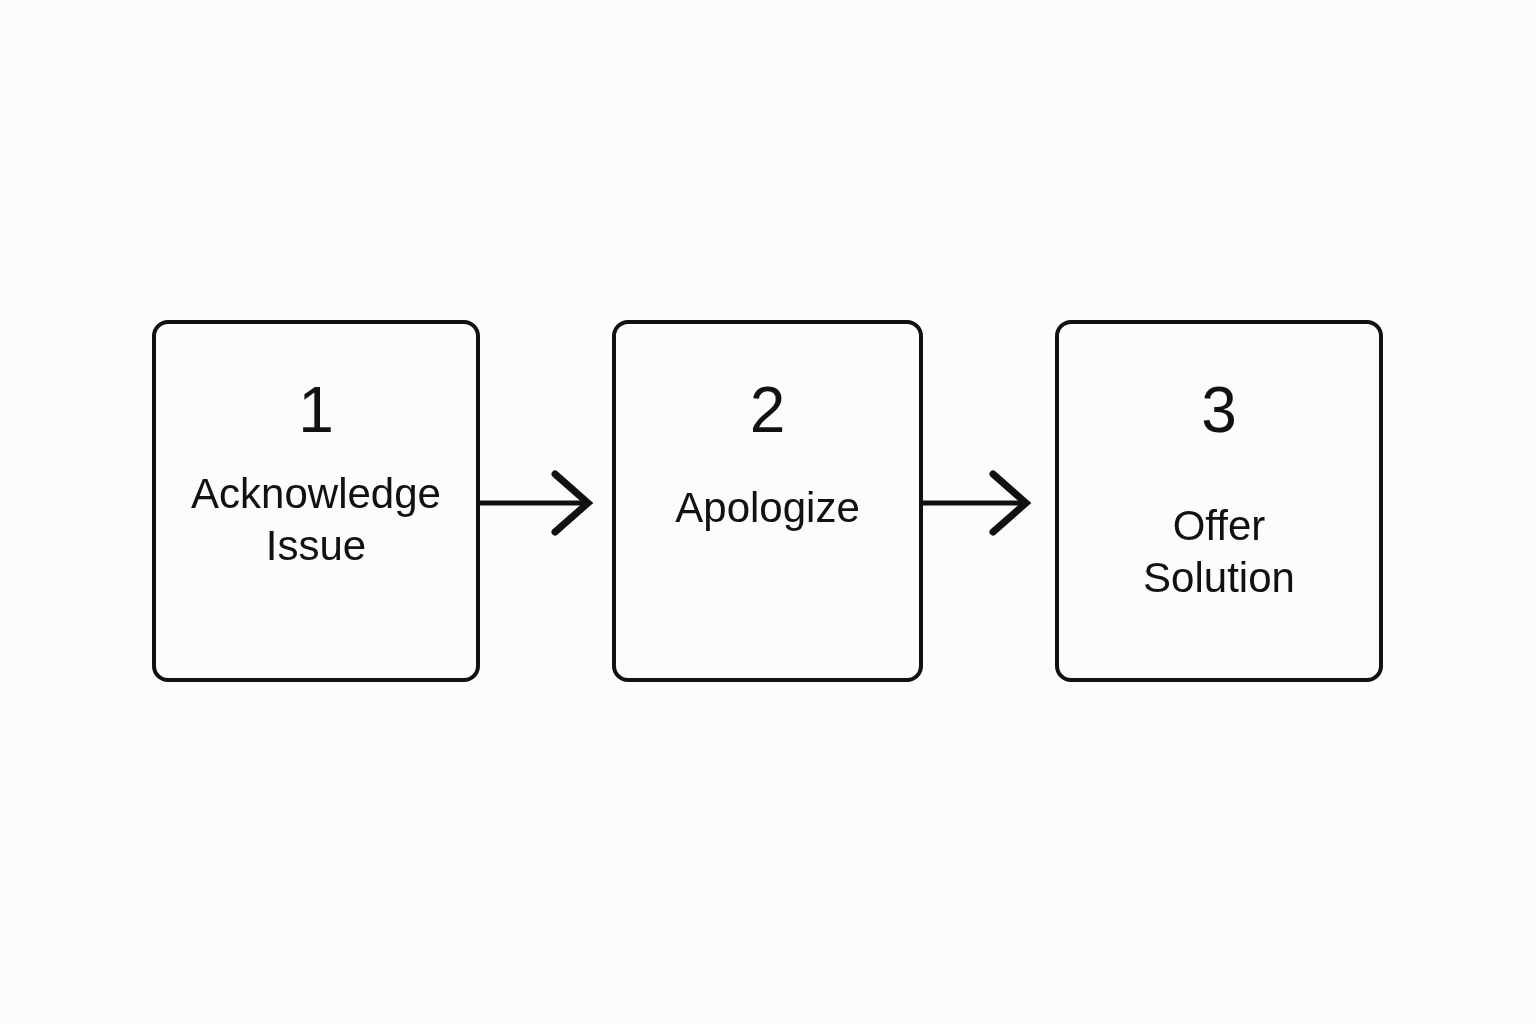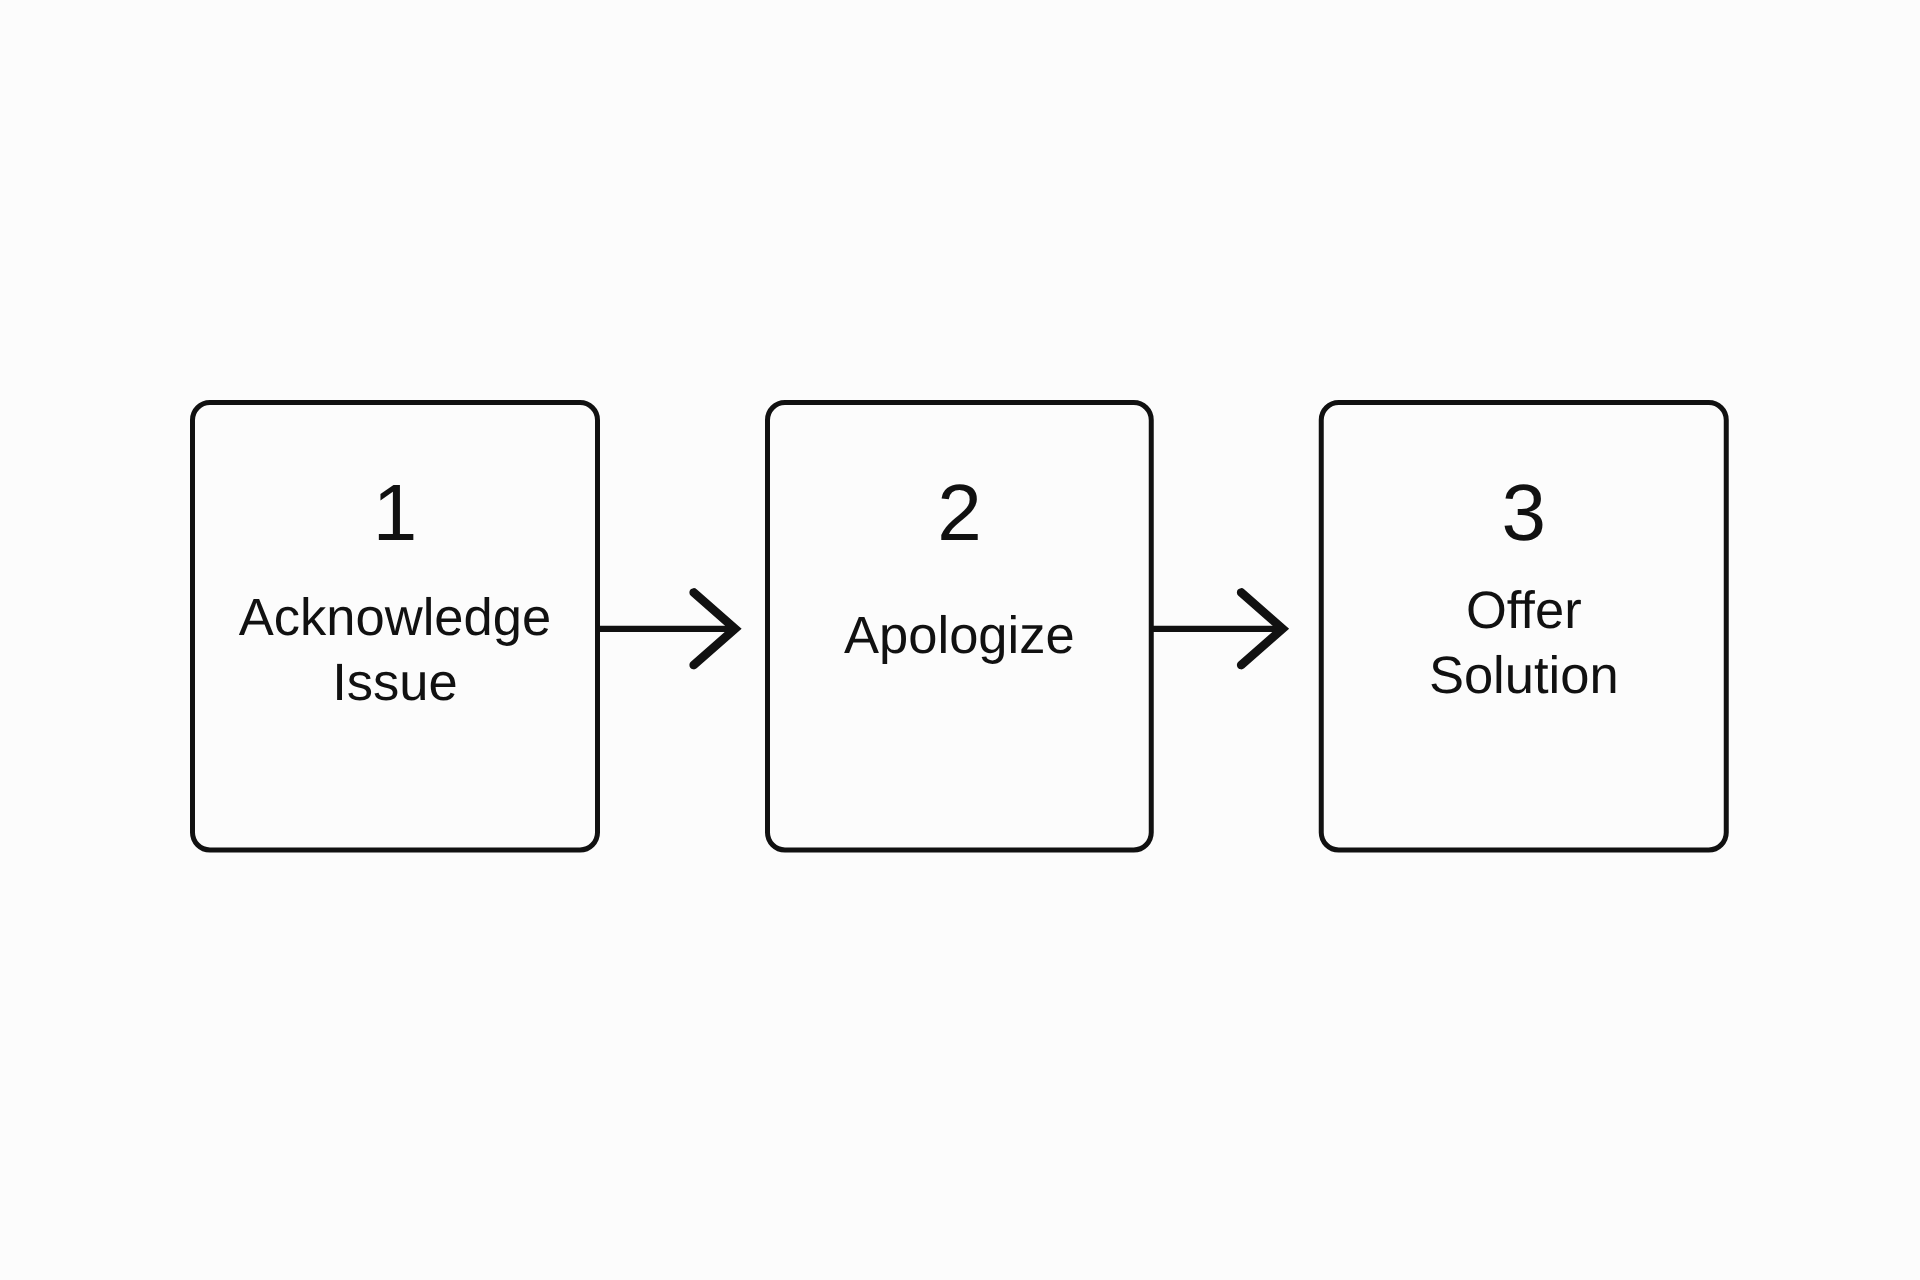--- a/index.html
+++ b/index.html
@@ -69,21 +69,21 @@
   #box-2 .step-label  { margin-top: 40px; }
 
   
   #box-3 {
     left: 1055px;
     top: 320px;
     width: 328px;
     height: 362px;
   }
   #box-3 .step-number { margin-top: 54px; }
-  #box-3 .step-label  { margin-top: 20px; }
+  #box-3 .step-label  { margin-top: 58px; }
 
   
   .connector {
     position: absolute;
     top: 465px;
     height: 76px;
   }
   #connector-1 { left: 478px; width: 116px; }
   #connector-2 { left: 921px; width: 140px; }
   .connector svg { display: block; overflow: visible; }

